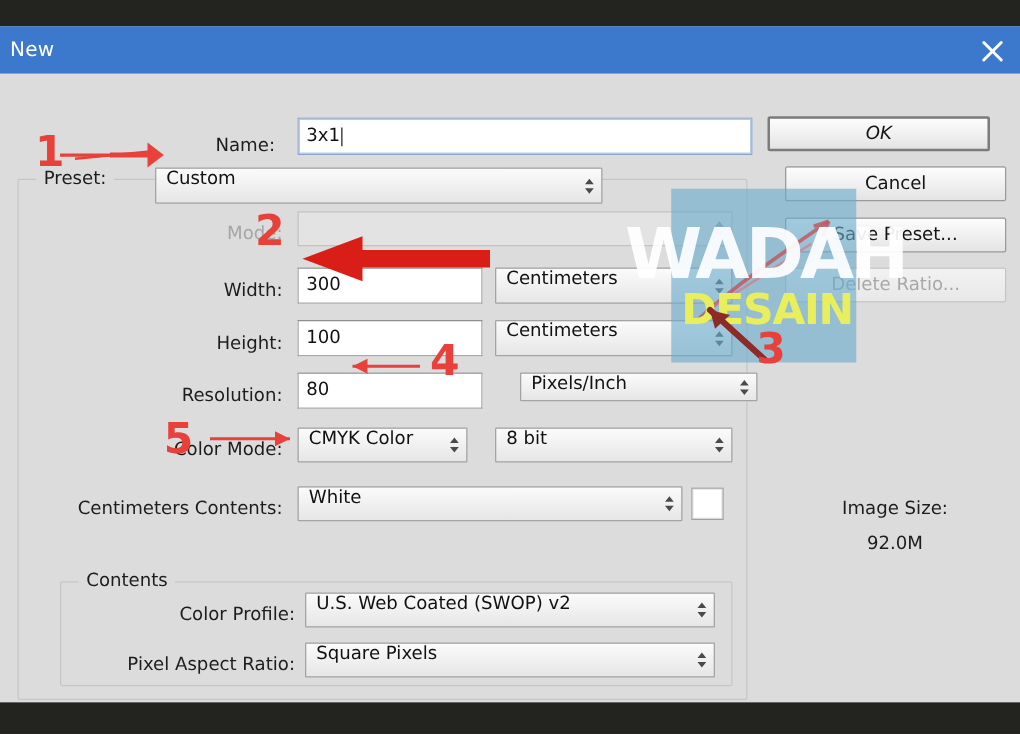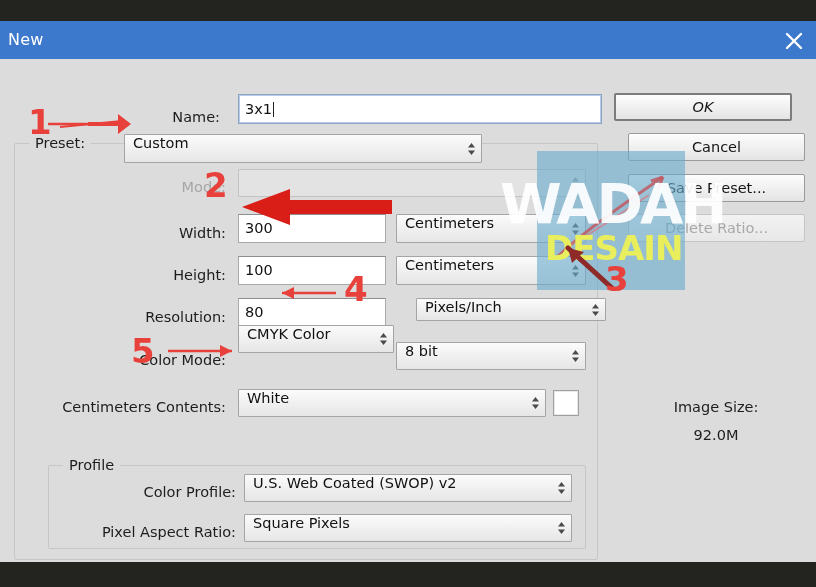--- a/index.html
+++ b/index.html
@@ -246,21 +246,21 @@
         <span>Pixels/Inch</span>
         <span class="stepper">
           <svg width="9" height="16" viewBox="0 0 9 16">
             <path d="M4.5 2 L8 6.4 L1 6.4 Z" fill="#4a4a4a"></path>
             <path d="M4.5 14 L8 9.6 L1 9.6 Z" fill="#4a4a4a"></path>
           </svg>
         </span>
       </div>
 
       <div class="lbl" style="left:98px; top:293px; width:128px;">Color Mode:</div>
-      <div class="combo" style="left:238px; top:266px; width:156px; height:28px;">
+      <div class="combo" style="left:238px; top:283px; width:136px; height:28px;">
         <span>CMYK Color</span>
         <span class="stepper">
           <svg width="9" height="16" viewBox="0 0 9 16">
             <path d="M4.5 2 L8 6.4 L1 6.4 Z" fill="#4a4a4a"></path>
             <path d="M4.5 14 L8 9.6 L1 9.6 Z" fill="#4a4a4a"></path>
           </svg>
         </span>
       </div>
       <div class="combo" style="left:396px; top:283px; width:190px; height:28px;">
         <span>8 bit</span>
@@ -278,21 +278,21 @@
         <span class="stepper">
           <svg width="9" height="16" viewBox="0 0 9 16">
             <path d="M4.5 2 L8 6.4 L1 6.4 Z" fill="#4a4a4a"></path>
             <path d="M4.5 14 L8 9.6 L1 9.6 Z" fill="#4a4a4a"></path>
           </svg>
         </span>
       </div>
       <div class="swatch" style="left:553px; top:331px; width:26px; height:26px;"></div>
 
       <div class="group" style="left:48px; top:406px; width:538px; height:84px;">
-        <span class="legend">Profile</span>
+        <span class="legend">Contents</span>
       </div>
 
       <div class="lbl" style="left:94px; top:425px; width:142px;">Color Profile:</div>
       <div class="combo" style="left:244px; top:415px; width:328px; height:28px;">
         <span>U.S. Web Coated (SWOP) v2</span>
         <span class="stepper">
           <svg width="9" height="16" viewBox="0 0 9 16">
             <path d="M4.5 2 L8 6.4 L1 6.4 Z" fill="#4a4a4a"></path>
             <path d="M4.5 14 L8 9.6 L1 9.6 Z" fill="#4a4a4a"></path>
           </svg>

